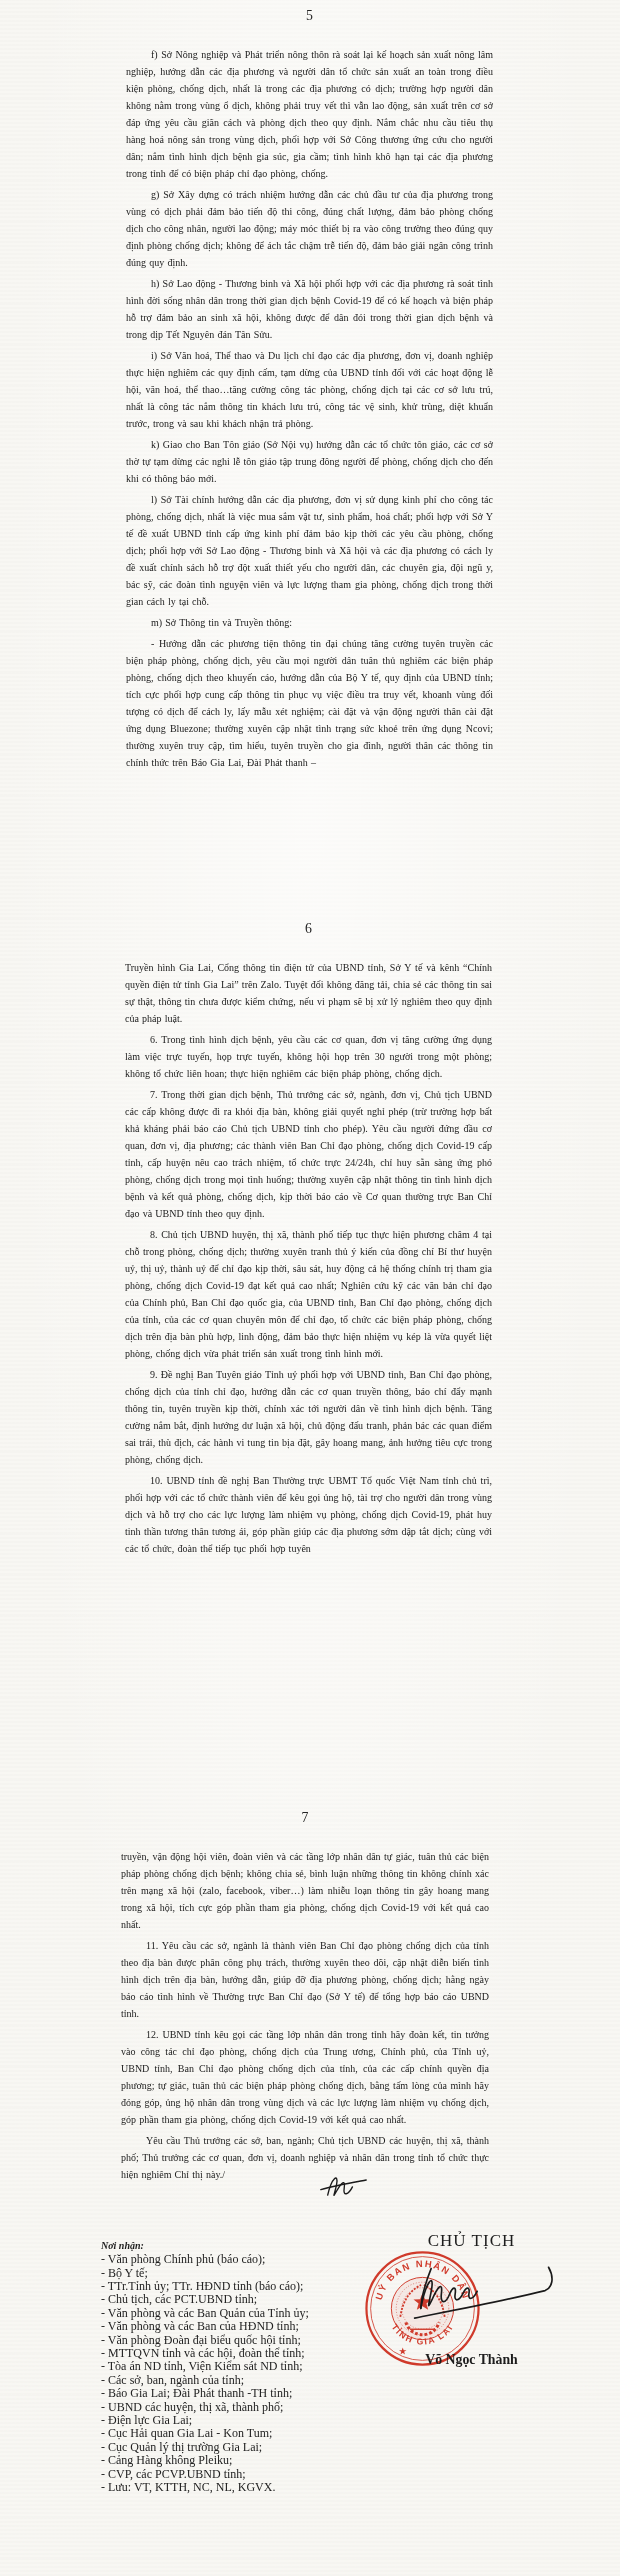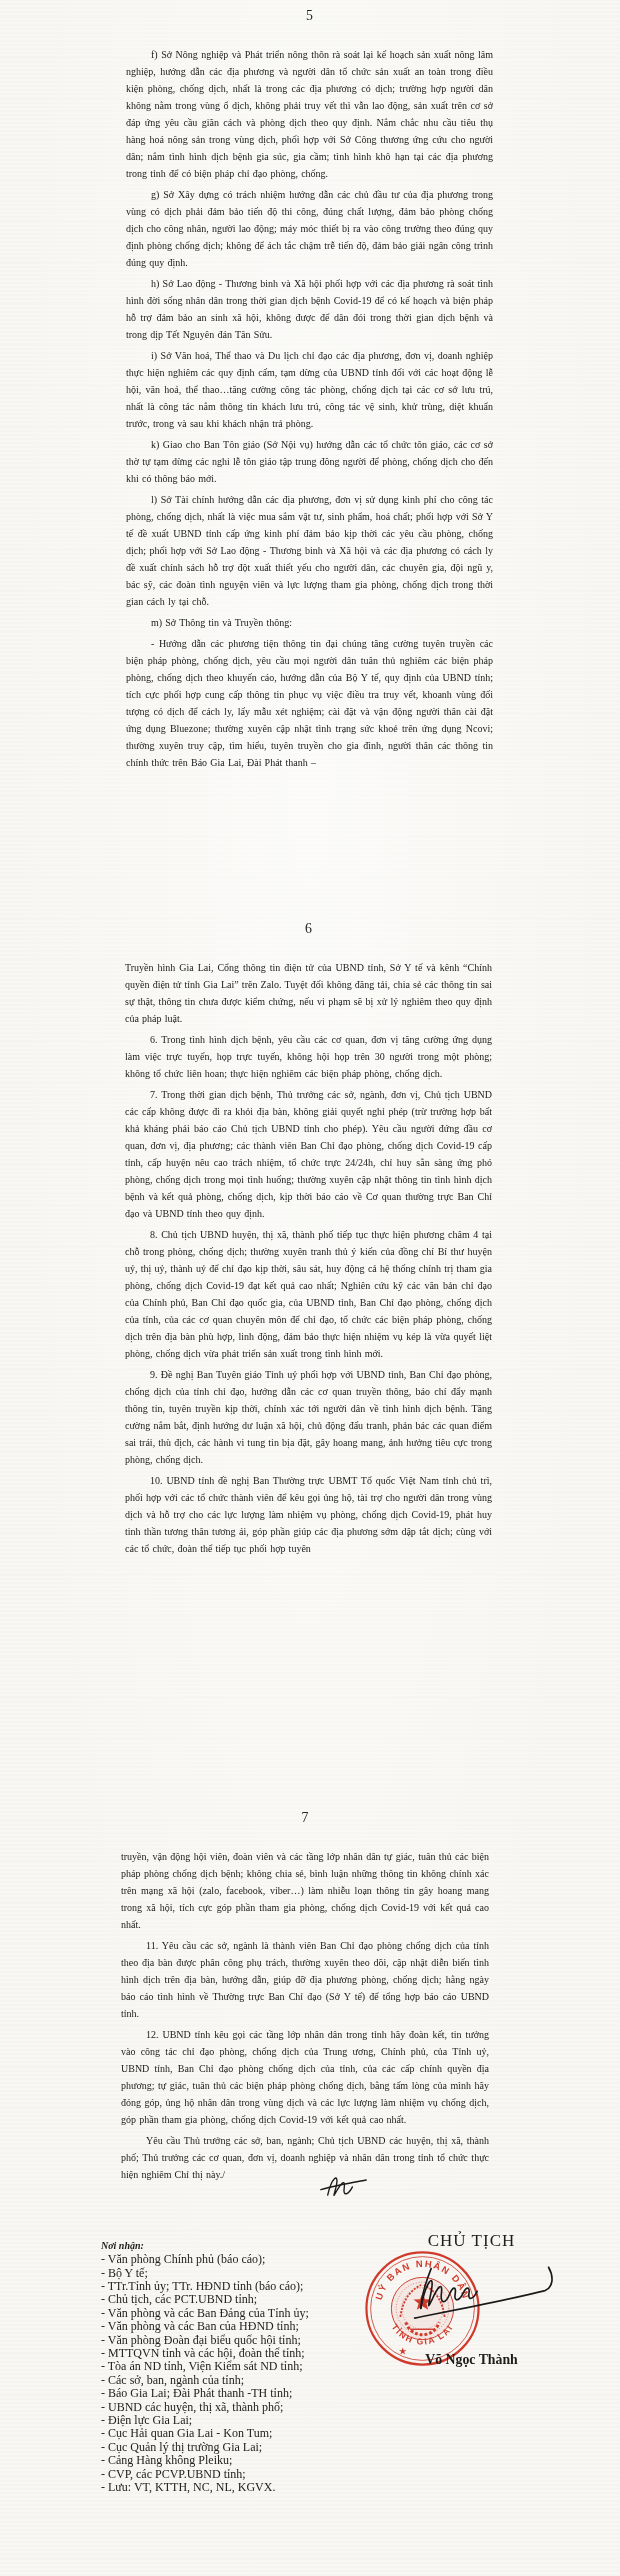--- a/index.html
+++ b/index.html
@@ -120,21 +120,21 @@
     <div class="sig-name">Võ Ngọc Thành</div>
   </div>
 
   <div class="recipients">
     <div class="recipients-header">Nơi nhận:</div>
     <div>
         <p class="recipient">- Văn phòng Chính phủ (báo cáo);</p>
         <p class="recipient">- Bộ Y tế;</p>
         <p class="recipient">- TTr.Tỉnh ủy; TTr. HĐND tỉnh (báo cáo);</p>
         <p class="recipient">- Chủ tịch, các PCT.UBND tỉnh;</p>
-        <p class="recipient">- Văn phòng và các Ban Đảng của Tỉnh ủy;</p>
+        <p class="recipient">- Văn phòng và các Ban Quản của Tỉnh ủy;</p>
         <p class="recipient">- Văn phòng và các Ban của HĐND tỉnh;</p>
         <p class="recipient">- Văn phòng Đoàn đại biểu quốc hội tỉnh;</p>
         <p class="recipient">- MTTQVN tỉnh và các hội, đoàn thể tỉnh;</p>
         <p class="recipient">- Tòa án ND tỉnh, Viện Kiểm sát ND tỉnh;</p>
         <p class="recipient">- Các sở, ban, ngành của tỉnh;</p>
         <p class="recipient">- Báo Gia Lai; Đài Phát thanh -TH tỉnh;</p>
         <p class="recipient">- UBND các huyện, thị xã, thành phố;</p>
         <p class="recipient">- Điện lực Gia Lai;</p>
         <p class="recipient">- Cục Hải quan Gia Lai - Kon Tum;</p>
         <p class="recipient">- Cục Quản lý thị trường Gia Lai;</p>

